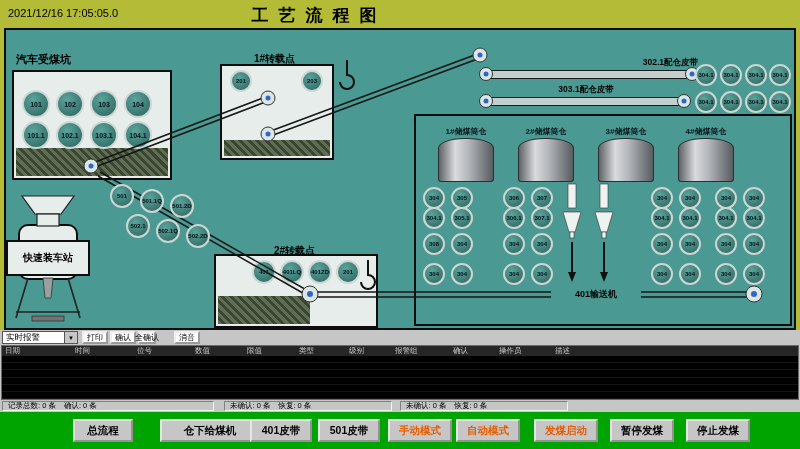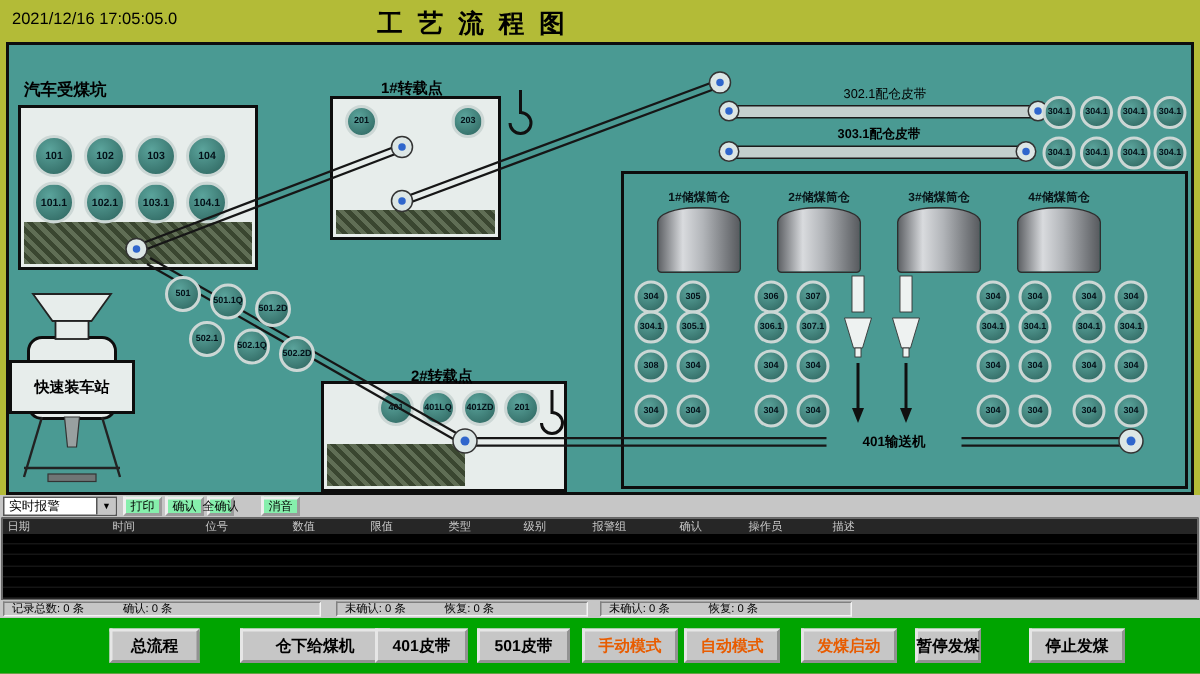--- a/index.html
+++ b/index.html
@@ -17,27 +17,27 @@
 .c28{width:28px;height:28px;font-size:7px}
 .c24{width:24px;height:24px;font-size:6px}
 .c22{width:22px;height:22px;font-size:6px}
 .silo{position:absolute;width:56px;height:44px;border:1px solid #2e2e2e;border-radius:26px 26px 3px 3px/10px 10px 3px 3px;background:linear-gradient(90deg,#5f6266,#d9dbde 30%,#b2b5b9 55%,#585b5f);z-index:1}
 .slabel{position:absolute;width:56px;text-align:center;font-size:8px;font-weight:bold;color:#081418;z-index:2}
 #overlay{position:absolute;left:0;top:0;z-index:1;pointer-events:none}
 #alarm{position:absolute;left:0;top:330px;width:800px;height:82px;background:#c6c6c6}
 #dropdown{position:absolute;left:2px;top:1px;width:76px;height:13px;background:#fff;border:1px solid #555;display:flex;align-items:center;font-size:8.5px;z-index:2}
 #dropdown .txt{flex:1;padding-left:3px;white-space:nowrap;overflow:hidden}
 #dropdown .arw{width:13px;height:100%;background:#c6c6c6;border-left:1px solid #555;font-size:6px;display:flex;align-items:center;justify-content:center}
-.tbtn{position:absolute;top:1px;height:13px;background:#86efac;border:2px outset #eee;font-size:8px;display:flex;align-items:center;justify-content:center;color:#000;white-space:nowrap}
+.tbtn{position:absolute;top:1px;height:13px;background:#ffffff;border:2px outset #eee;font-size:8px;display:flex;align-items:center;justify-content:center;color:#000;white-space:nowrap}
 #tblwrap{position:absolute;left:1px;top:15px;width:798px;height:55px;background:#000;border:1px solid #6a6a6a}
 #thead{display:flex;height:10px;background:#262626;color:#c9c9c9;font-size:7.5px;line-height:10px}
 .th{padding-left:3px;overflow:hidden;white-space:nowrap}
 .trow{height:7.2px;border-bottom:1px solid #151515}
 #statusbar{position:absolute;left:0;top:70px;width:800px;height:12px}
-.seg{position:absolute;top:1px;height:10px;border:1px solid;border-color:#808080 #f4f4f4 #f4f4f4 #808080;display:flex;align-items:center;gap:26px;padding:0 5px;font-size:7.5px;color:#000;white-space:nowrap}
+.seg{position:absolute;top:1px;height:10px;border:1px solid;border-color:#808080 #f4f4f4 #f4f4f4 #808080;display:flex;align-items:center;gap:8px;padding:0 5px;font-size:7.5px;color:#000;white-space:nowrap}
 #footer{position:absolute;left:0;top:412px;width:800px;height:37px;background:#00a400}
 .btn{position:absolute;top:7px;height:23px;background:#c6c6c6;border:2px outset #e6e6e6;font-size:10.5px;font-weight:bold;color:#000;display:flex;align-items:center;justify-content:center;cursor:pointer;white-space:nowrap}
 .btn.accent{color:#e85c00}
 </style>
 </head>
 <body>
 
 <div id="app">
   <div id="clock">2021/12/16 17:05:05.0</div>
   <div id="title">工艺流程图</div>
@@ -66,21 +66,21 @@
 
     <div class="lbl" style="left:268px;top:214px;font-size:10px;font-weight:bold">2#转载点</div>
     <div class="pbox" style="left:208px;top:224px;width:164px;height:74px">
       <div class="cir c24" style="left:36px;top:4px">401</div>
       <div class="cir c24" style="left:64px;top:4px">401LQ</div>
       <div class="cir c24" style="left:92px;top:4px">401ZD</div>
       <div class="cir c24" style="left:120px;top:4px">201</div>
       <div class="hatch" style="left:2px;bottom:2px;width:92px;height:28px"></div>
     </div>
 
-    <div class="lbl" style="left:476px;top:27px;width:216px;text-align:center;font-size:8.5px;font-weight:normal">302.1配仓皮带</div>
+    <div class="lbl" style="left:476px;top:27px;width:216px;text-align:right;font-size:8.5px;font-weight:bold">302.1配仓皮带</div>
     <div class="belt" style="left:476px;top:40px;width:216px"></div>
     <div class="lbl" style="left:476px;top:54px;width:208px;text-align:center;font-size:8.5px;font-weight:bold">303.1配仓皮带</div>
     <div class="belt" style="left:476px;top:67px;width:208px"></div>
 
     <div class="cir c22" style="left:689px;top:34px">304.1</div>
     <div class="cir c22" style="left:714px;top:34px">304.1</div>
     <div class="cir c22" style="left:739px;top:34px">304.1</div>
     <div class="cir c22" style="left:763px;top:34px">304.1</div>
     <div class="cir c22" style="left:689px;top:61px">304.1</div>
     <div class="cir c22" style="left:714px;top:61px">304.1</div>
@@ -288,16 +288,16 @@
   </div>
 
   <div id="footer">
     <div class="btn" style="left:73px;width:60px">总流程</div>
     <div class="btn" style="left:160px;width:100px">仓下给煤机</div>
     <div class="btn" style="left:250px;width:62px">401皮带</div>
     <div class="btn" style="left:318px;width:62px">501皮带</div>
     <div class="btn accent" style="left:388px;width:64px">手动模式</div>
     <div class="btn accent" style="left:534px;width:64px">发煤启动</div>
     <div class="btn accent" style="left:456px;width:64px">自动模式</div>
-    <div class="btn" style="left:610px;width:44px">暂停发煤</div>
+    <div class="btn" style="left:610px;width:64px">暂停发煤</div>
     <div class="btn" style="left:686px;width:64px">停止发煤</div>
   </div>
 </div>
 
 </body></html>

